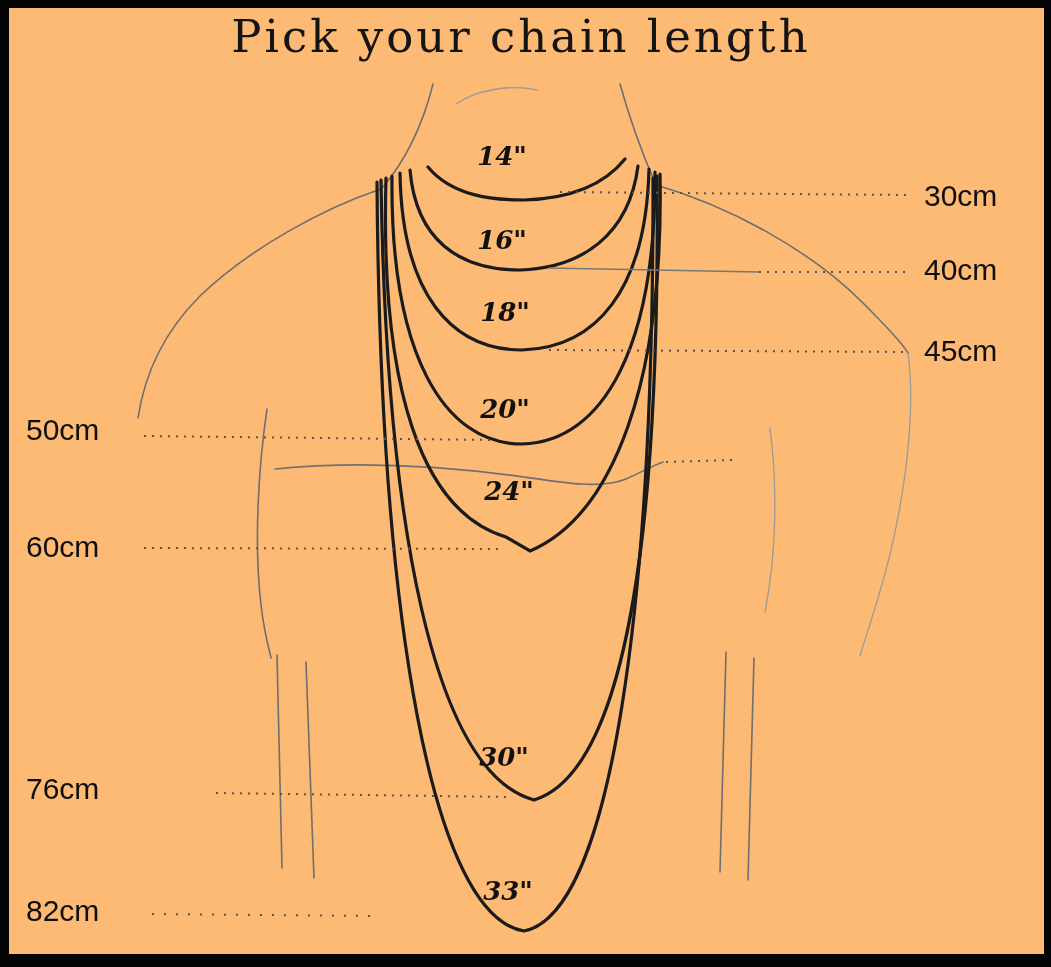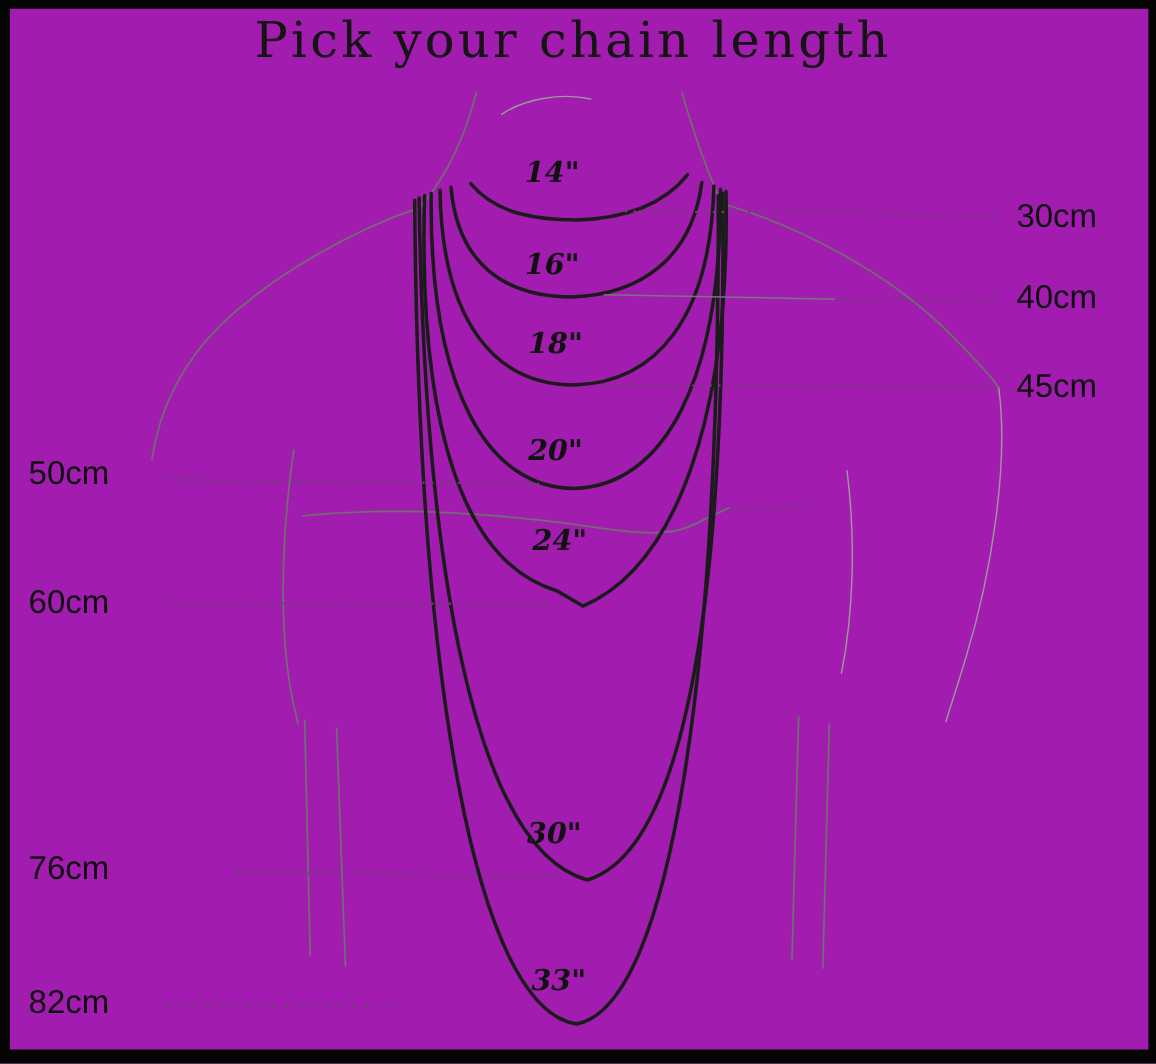--- a/index.html
+++ b/index.html
@@ -5,21 +5,21 @@
   html, body {
     margin: 0;
     padding: 0;
     background: #e8e8e8;
     font-family: "Liberation Sans", sans-serif;
   }
   .page {
     position: relative;
     width: 1051px;
     height: 967px;
-    background: #a21caf;
+    background: #fdba74;
     box-sizing: border-box;
     border-top: 8px solid #050505;
     border-left: 9px solid #050505;
     border-right: 7px solid #050505;
     border-bottom: 13px solid #050505;
     overflow: hidden;
   }
   svg { display: block; }
 
   .title-text {

